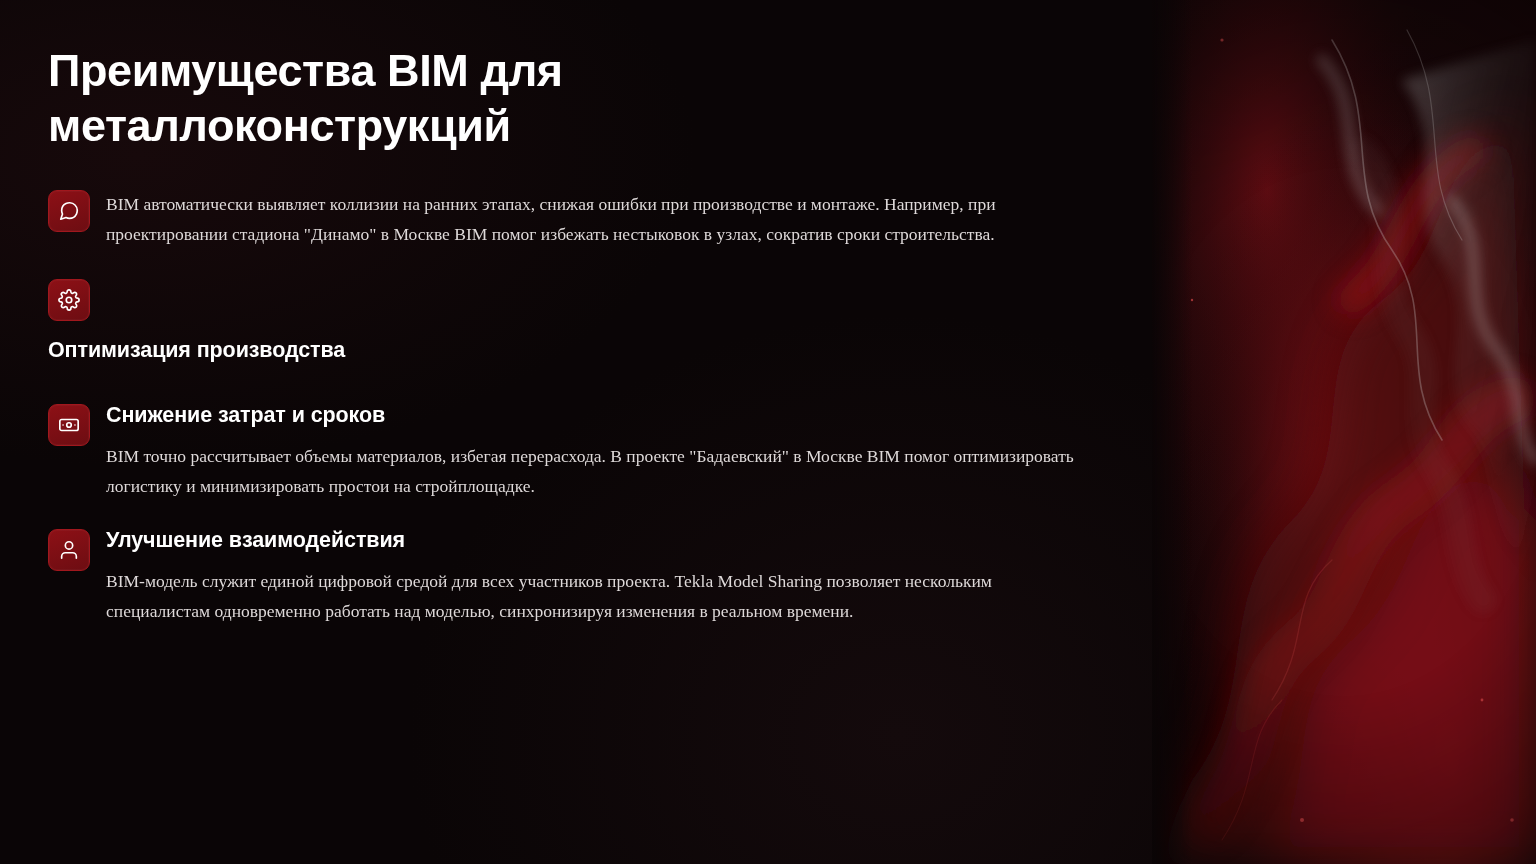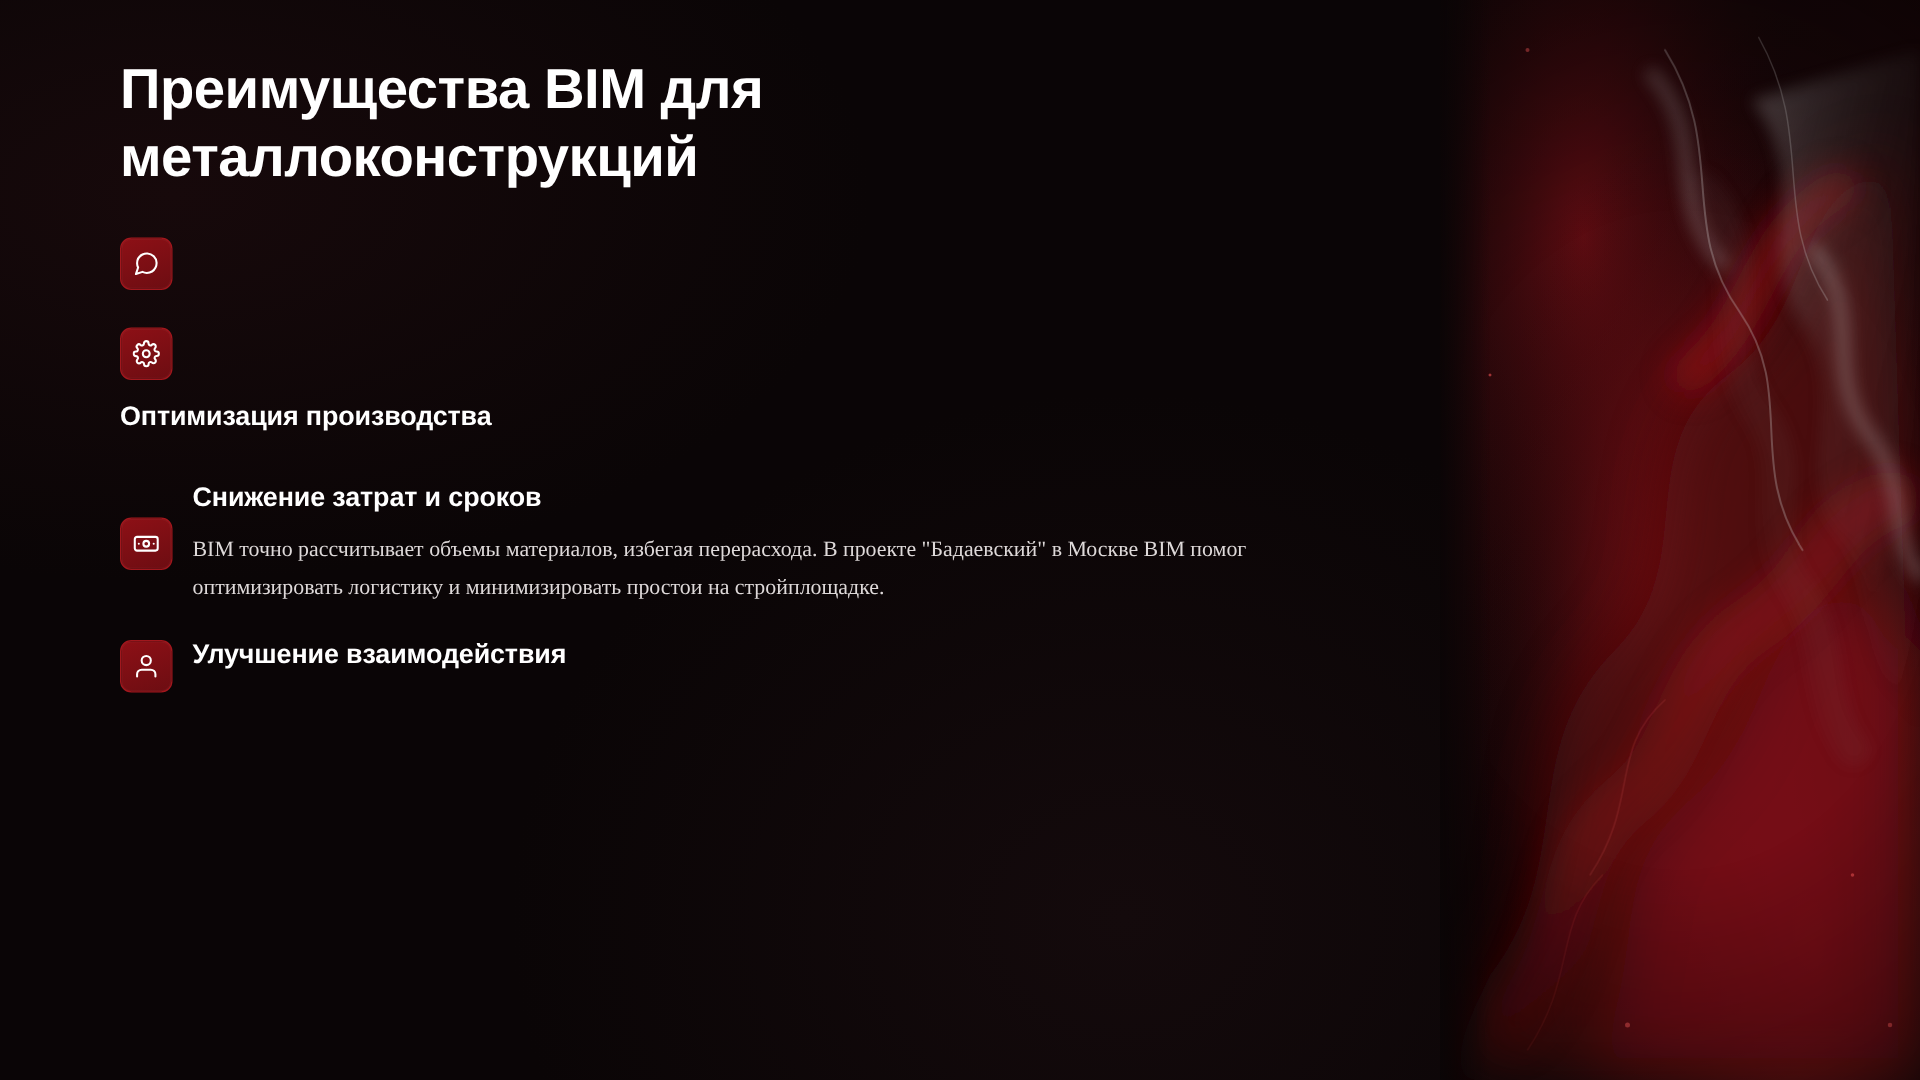--- a/index.html
+++ b/index.html
@@ -17,21 +17,21 @@
     background: #0b0607;
     overflow: hidden;
   }
 
   
   .content {
     position: absolute;
     left: 0; top: 0;
     width: 1152px;
     height: 864px;
-    padding: 44px 62px 0 96px;
+    padding: 44px 62px 0 48px;
     background:
       radial-gradient(900px 500px at 12% 18%, #17090b 0%, rgba(12,6,7,0) 62%),
       radial-gradient(700px 600px at 78% 85%, #140a0c 0%, rgba(10,5,6,0) 70%),
       #0a0506;
   }
 
   .title {
     font-size: 45px;
     line-height: 1.22;
     font-weight: 700;
@@ -73,21 +73,21 @@
     font-family: "Liberation Serif", serif;
     font-size: 17.5px;
     line-height: 1.72;
     color: #ded9d9;
     max-width: 985px;
   }
 
   
   .item.i1 { margin-top: 4px; margin-bottom: 28px; }
   .item.i2 { margin-bottom: 26px; flex-direction: column; }
-  .item.i3 { margin-bottom: 26px; align-items: center; }
+  .item.i3 { margin-bottom: 26px; }
   .item.i4 { margin-bottom: 0; }
 
   
   .art {
     position: absolute;
     right: 0; top: 0;
     width: 384px;
     height: 864px;
     overflow: hidden;
     background: #090405;
@@ -116,20 +116,21 @@
 
     <h1 class="title">Преимущества BIM для металлоконструкций</h1>
 
     <div class="item i1">
       <div class="icon-box">
         <svg width="22" height="22" viewBox="0 0 24 24" fill="none" stroke="#ffffff" stroke-width="1.8" stroke-linecap="round" stroke-linejoin="round">
           <path d="M21 11.5a8.38 8.38 0 0 1-.9 3.8 8.5 8.5 0 0 1-7.6 4.7 8.38 8.38 0 0 1-3.8-.9L3 21l1.9-5.7a8.38 8.38 0 0 1-.9-3.8 8.5 8.5 0 0 1 4.7-7.6 8.38 8.38 0 0 1 3.8-.9h.5a8.48 8.48 0 0 1 8 8v.5z"></path>
         </svg>
       </div>
       <div class="item-body">
+        <div class="item-text">BIM автоматически выявляет коллизии на ранних этапах, снижая ошибки при производстве и монтаже. Например, при проектировании стадиона "Динамо" в Москве BIM помог избежать нестыковок в узлах, сократив сроки строительства.</div>
       </div>
     </div>
 
     <div class="item i2">
       <div class="icon-box">
         <svg width="22" height="22" viewBox="0 0 24 24" fill="none" stroke="#ffffff" stroke-width="1.8" stroke-linecap="round" stroke-linejoin="round">
           <circle cx="12" cy="12" r="3"></circle>
           <path d="M19.4 15a1.65 1.65 0 0 0 .33 1.82l.06.06a2 2 0 1 1-2.83 2.83l-.06-.06a1.65 1.65 0 0 0-1.82-.33 1.65 1.65 0 0 0-1 1.51V21a2 2 0 1 1-4 0v-.09A1.65 1.65 0 0 0 9 19.4a1.65 1.65 0 0 0-1.82.33l-.06.06a2 2 0 1 1-2.83-2.83l.06-.06a1.65 1.65 0 0 0 .33-1.82 1.65 1.65 0 0 0-1.51-1H3a2 2 0 1 1 0-4h.09A1.65 1.65 0 0 0 4.6 9a1.65 1.65 0 0 0-.33-1.82l-.06-.06a2 2 0 1 1 2.83-2.83l.06.06A1.65 1.65 0 0 0 9 4.6a1.65 1.65 0 0 0 1-1.51V3a2 2 0 1 1 4 0v.09a1.65 1.65 0 0 0 1 1.51 1.65 1.65 0 0 0 1.82-.33l.06-.06a2 2 0 1 1 2.83 2.83l-.06.06a1.65 1.65 0 0 0-.33 1.82V9a1.65 1.65 0 0 0 1.51 1H21a2 2 0 1 1 0 4h-.09a1.65 1.65 0 0 0-1.51 1z"></path>
         </svg>
       </div>
@@ -154,20 +155,21 @@
 
     <div class="item i4">
       <div class="icon-box">
         <svg width="22" height="22" viewBox="0 0 24 24" fill="none" stroke="#ffffff" stroke-width="1.8" stroke-linecap="round" stroke-linejoin="round">
           <path d="M20 21v-2a4 4 0 0 0-4-4H8a4 4 0 0 0-4 4v2"></path>
           <circle cx="12" cy="7" r="4"></circle>
         </svg>
       </div>
       <div class="item-body">
         <div class="item-title">Улучшение взаимодействия</div>
+        <div class="item-text">BIM-модель служит единой цифровой средой для всех участников проекта. Tekla Model Sharing позволяет нескольким специалистам одновременно работать над моделью, синхронизируя изменения в реальном времени.</div>
       </div>
     </div>
 
   </div>
 
   <div class="art">
     <svg viewBox="0 0 384 864" preserveAspectRatio="xMidYMid slice" aria-hidden="true">
       <defs>
         <linearGradient id="bg" x1="0" y1="0" x2="0.4" y2="1">
           <stop offset="0%" stop-color="#14080a"></stop>

